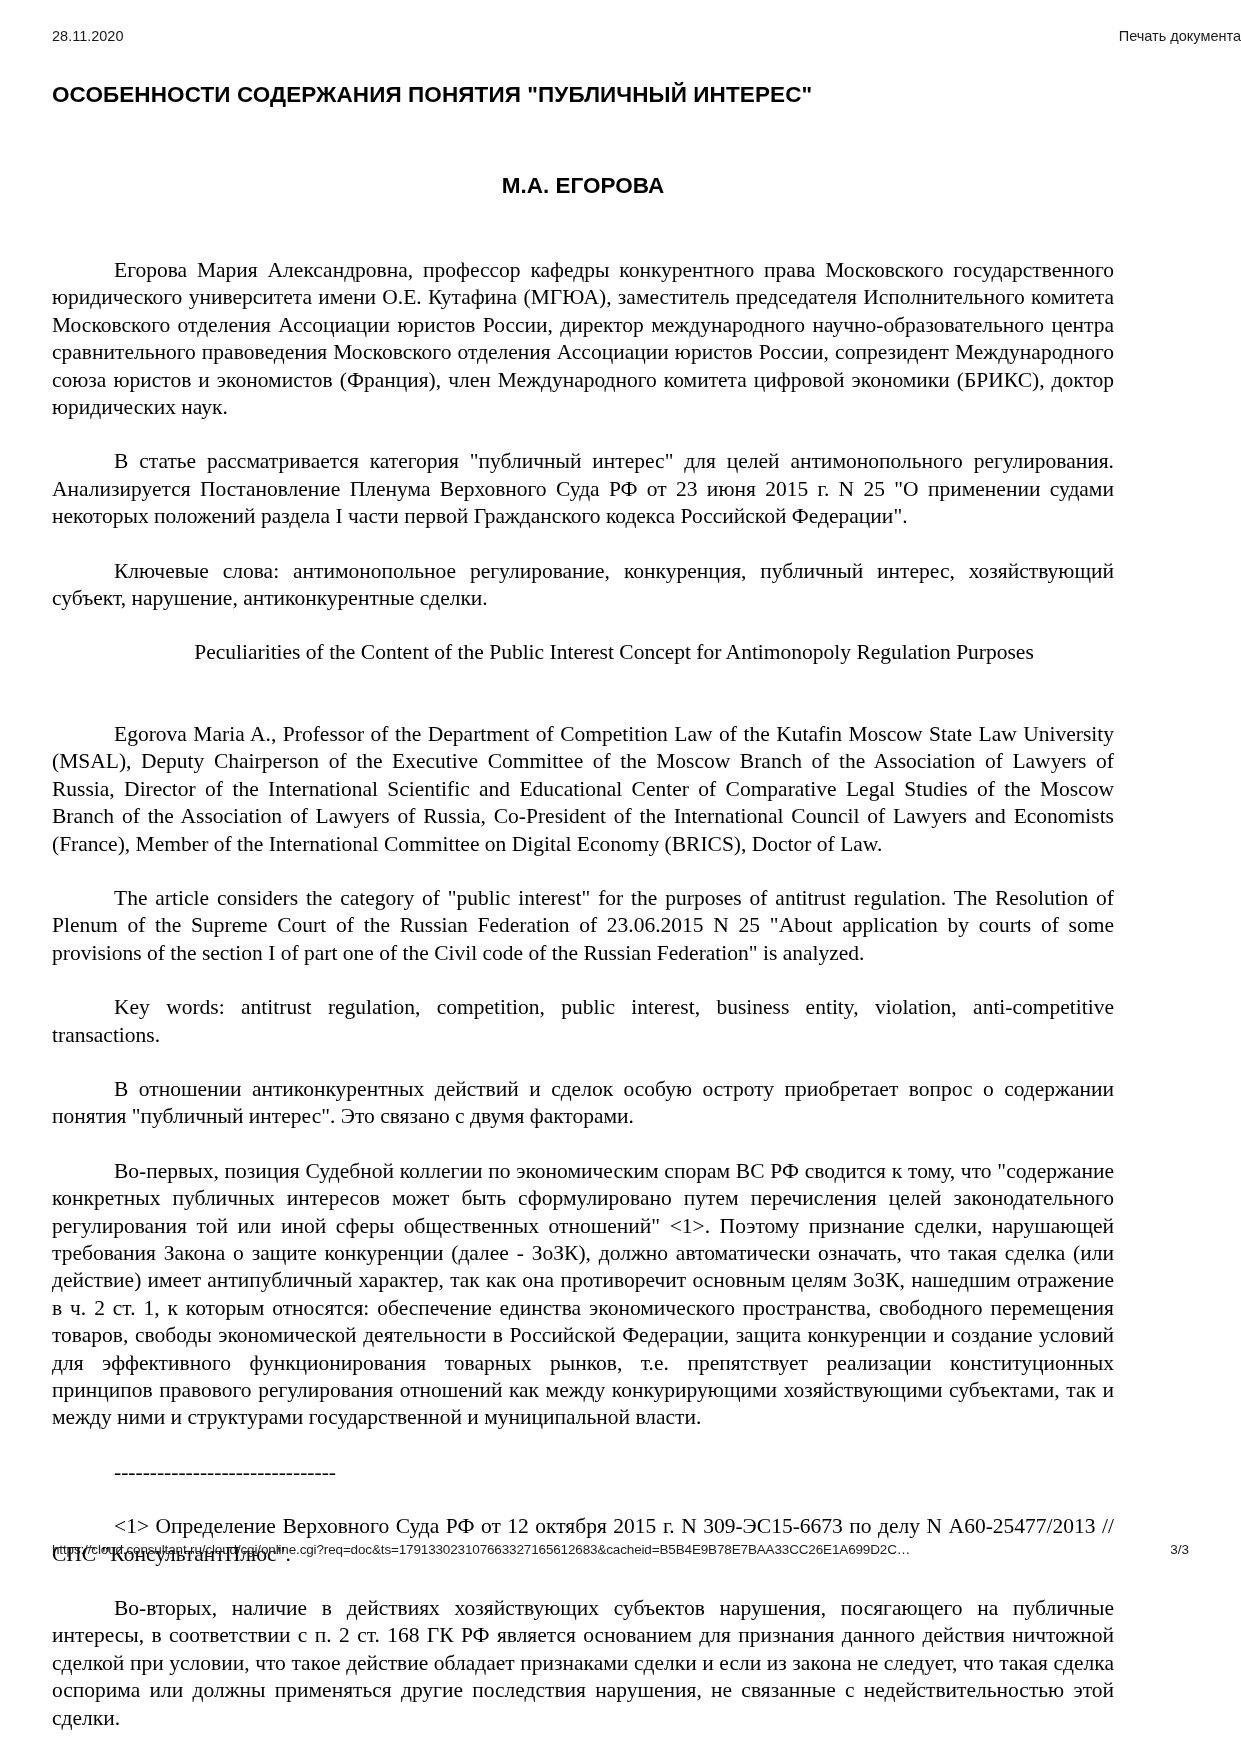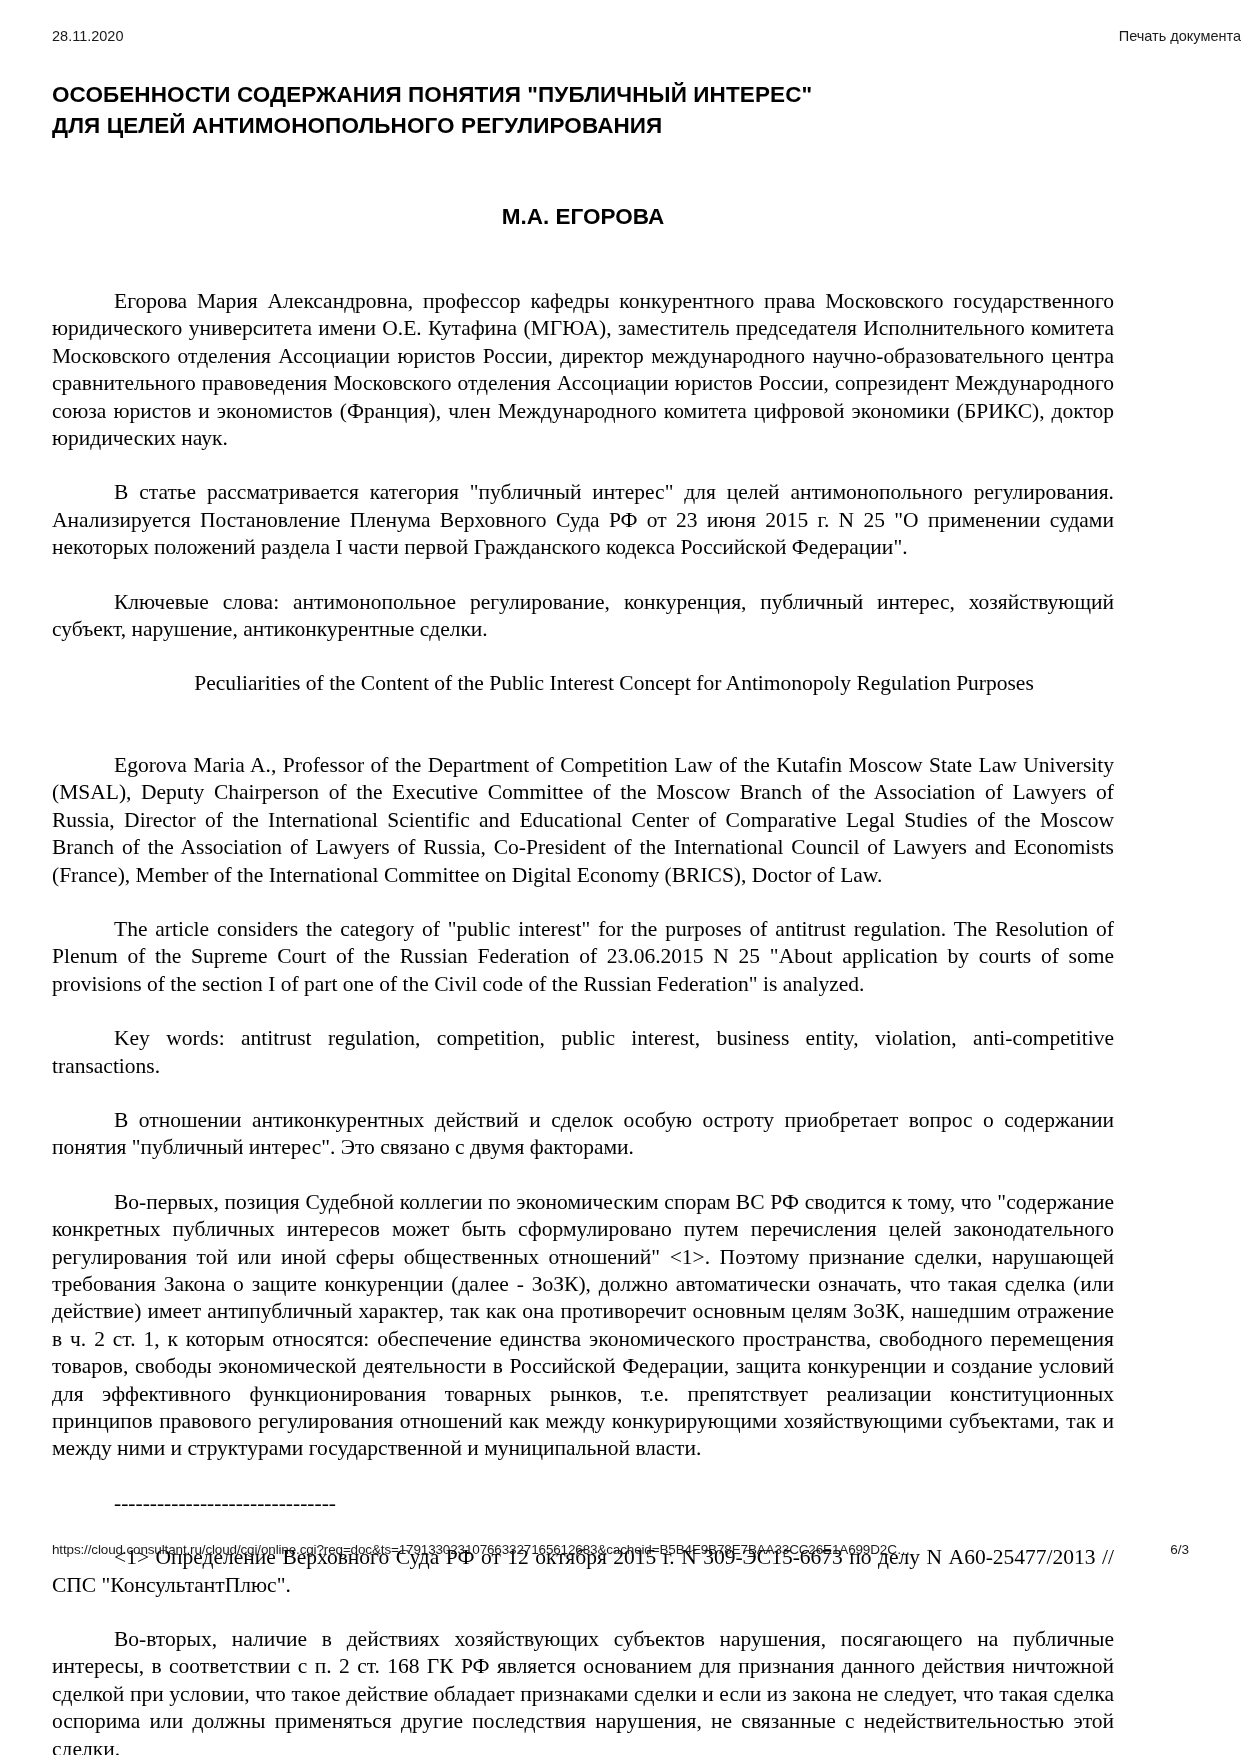--- a/index.html
+++ b/index.html
@@ -138,21 +138,20 @@
 
   <div class="print-header">
     <span class="hdr-date">28.11.2020</span>
     <span class="hdr-title">Печать документа</span>
   </div>
 
   <div class="doc">
 
     <h1 class="doc-title">
       <span class="tline">ОСОБЕННОСТИ СОДЕРЖАНИЯ ПОНЯТИЯ "ПУБЛИЧНЫЙ ИНТЕРЕС"</span>
-      <span class="tline">ДЛЯ ЦЕЛЕЙ АНТИМОНОПОЛЬНОГО РЕГУЛИРОВАНИЯ</span>
     </h1>
 
     <div class="doc-author">М.А. ЕГОРОВА</div>
 
     <div class="gap-lg"></div>
     <p class="para">Егорова Мария Александровна, профессор кафедры конкурентного права Московского государственного юридического университета имени О.Е. Кутафина (МГЮА), заместитель председателя Исполнительного комитета Московского отделения Ассоциации юристов России, директор международного научно-образовательного центра сравнительного правоведения Московского отделения Ассоциации юристов России, сопрезидент Международного союза юристов и экономистов (Франция), член Международного комитета цифровой экономики (БРИКС), доктор юридических наук.</p>
 
     <div class="gap-md"></div>
     <p class="para">В статье рассматривается категория "публичный интерес" для целей антимонопольного регулирования. Анализируется Постановление Пленума Верховного Суда РФ от 23 июня 2015 г. N 25 "О применении судами некоторых положений раздела I части первой Гражданского кодекса Российской Федерации".</p>
 
@@ -185,16 +184,16 @@
     <div class="gap-md"></div>
     <p class="para">&lt;1&gt; Определение Верховного Суда РФ от 12 октября 2015 г. N 309-ЭС15-6673 по делу N А60-25477/2013 // СПС "КонсультантПлюс".</p>
 
     <div class="gap-md"></div>
     <p class="para">Во-вторых, наличие в действиях хозяйствующих субъектов нарушения, посягающего на публичные интересы, в соответствии с п. 2 ст. 168 ГК РФ является основанием для признания данного действия ничтожной сделкой при условии, что такое действие обладает признаками сделки и если из закона не следует, что такая сделка оспорима или должны применяться другие последствия нарушения, не связанные с недействительностью этой сделки.</p>
 
   </div>
 
   <div class="print-footer">
     <span class="ftr-url">https://cloud.consultant.ru/cloud/cgi/online.cgi?req=doc&amp;ts=17913302310766332716561268​3&amp;cacheid=B5B4E9B78E7BAA33CC26E1A699D2C…</span>
-    <span class="ftr-page">6/3</span>
+    <span class="ftr-page">3/3</span>
   </div>
 
 </div>
 
 </body></html>

